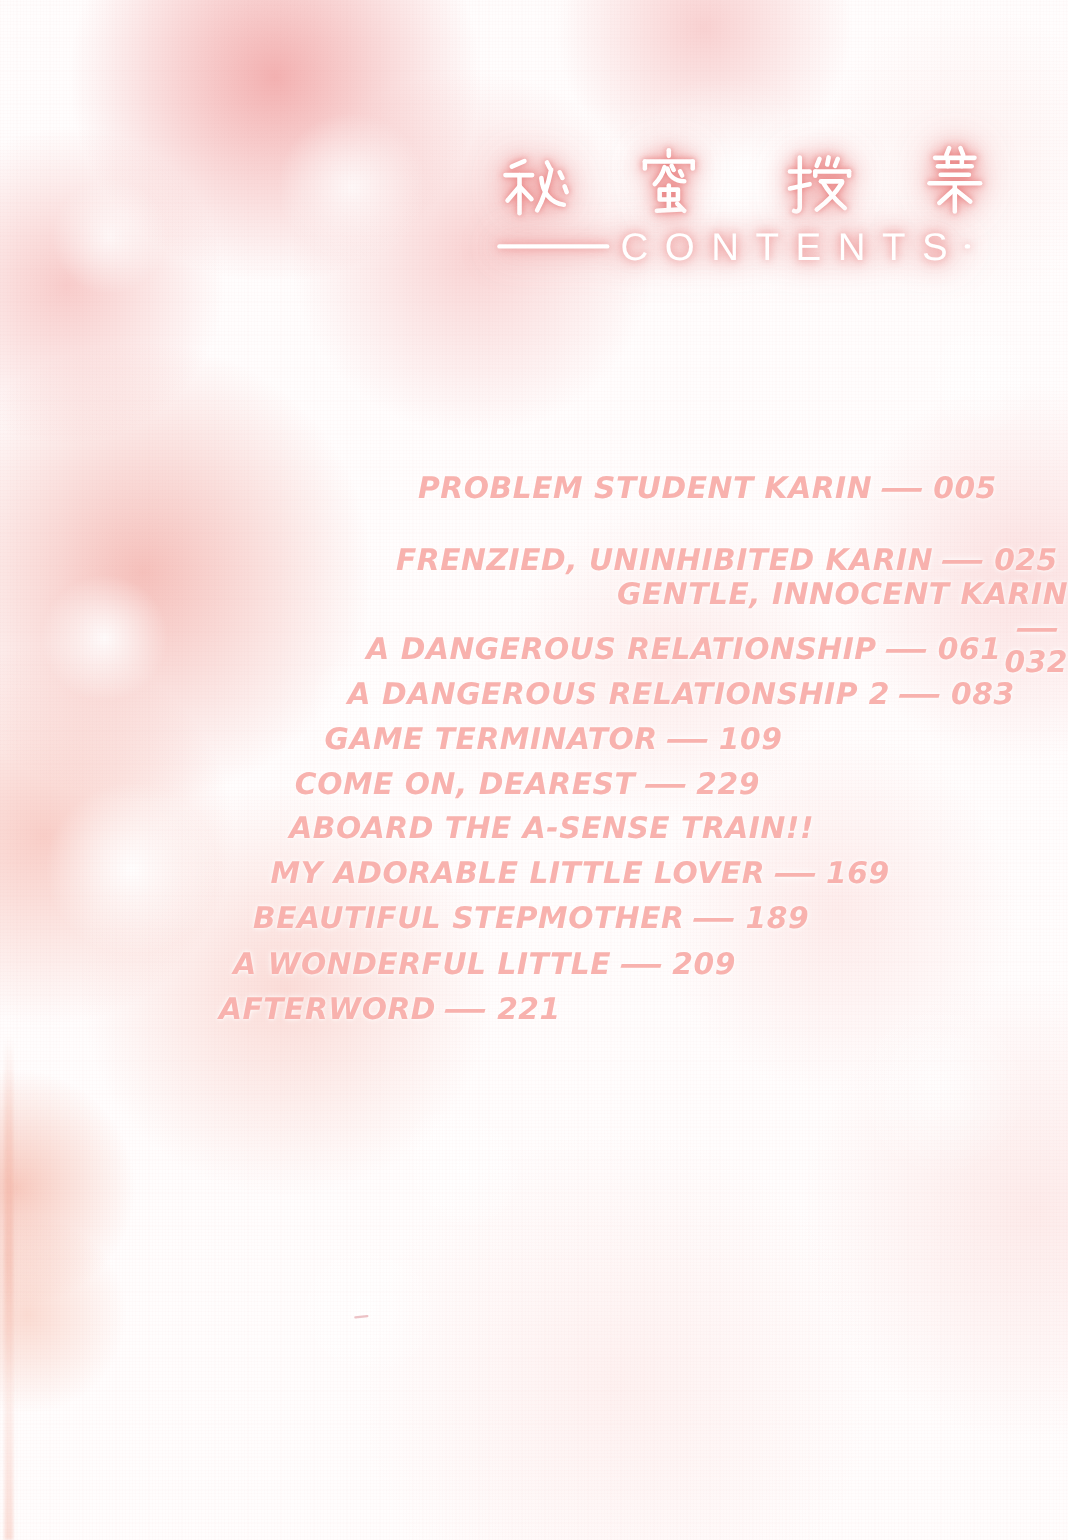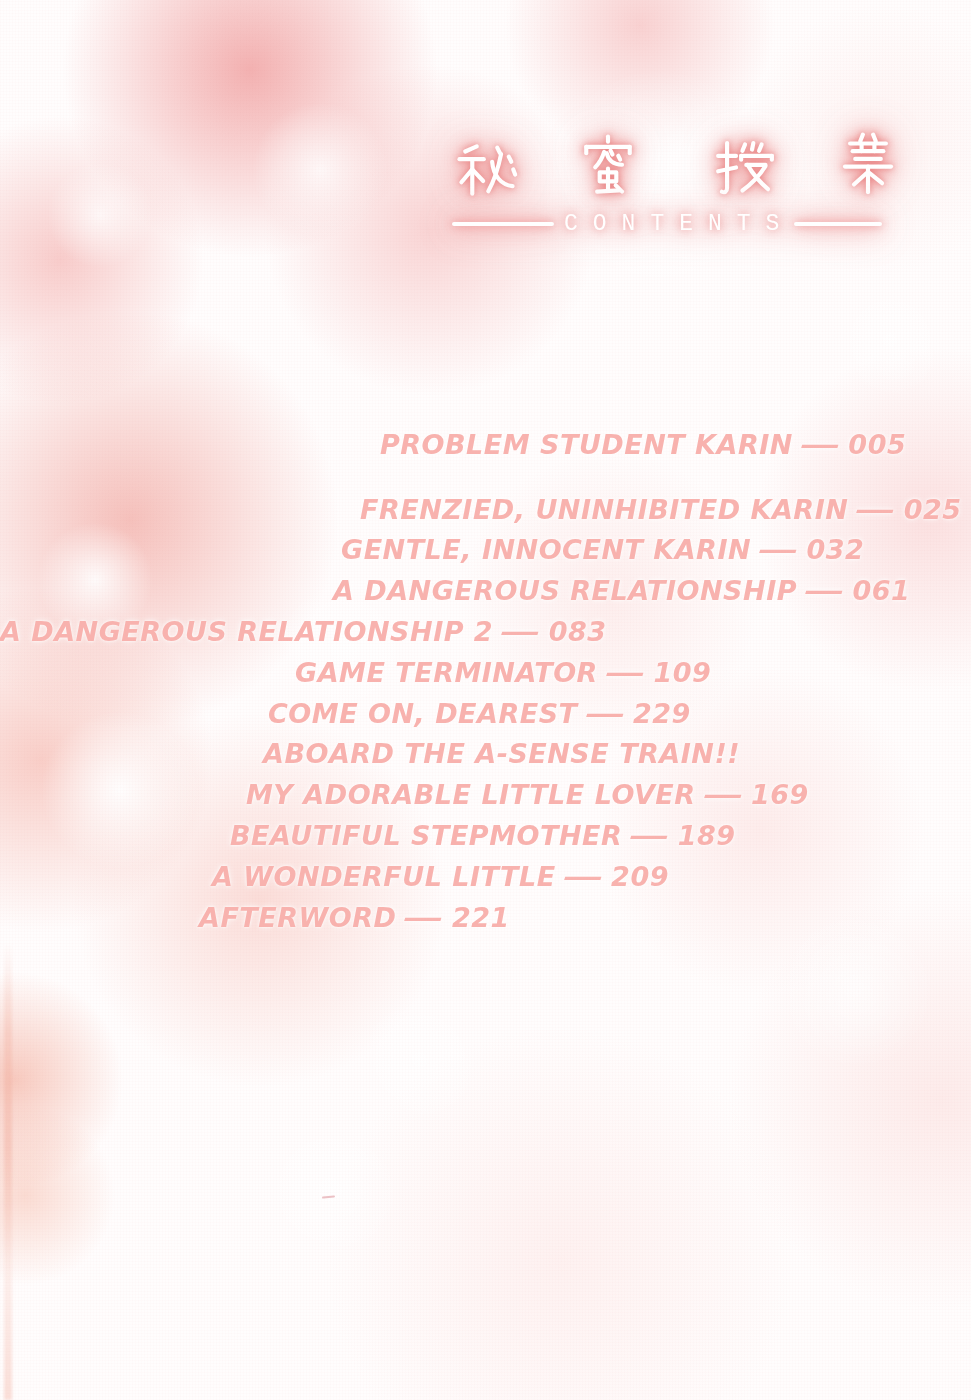--- a/index.html
+++ b/index.html
@@ -58,22 +58,22 @@
 
   .contents-bar{
     position:absolute;left:452px;top:207px;width:430px;height:34px;
     display:flex;align-items:center;
     filter:drop-shadow(0 0 4px #ec9494) drop-shadow(0 0 9px #f0a6a6) drop-shadow(0 0 16px rgba(242,178,178,.9));
   }
   .bar-line{height:3.5px;background:var(--white,#fff);border-radius:2px;}
   .bar-line.left{width:102px;}
   .bar-line.right{flex:1;}
   .contents-word{
-    font-family:Liberation Mono, monospace;
-    font-size:23px;font-weight:400;color:var(--white,#fff);
+    font-family:Liberation Sans, sans-serif;
+    font-size:35px;font-weight:400;color:var(--white,#fff);
     letter-spacing:15px;padding-left:10px;line-height:1;
   }
 
   
   .toc{position:absolute;left:0;top:419px;width:971px;}
   .toc-row{
     height:40.8px;display:flex;align-items:flex-end;
     font-family:"DejaVu Sans","Liberation Sans",sans-serif;
     font-style:italic;font-weight:700;font-size:27px;
     color:var(--ink,#f8b2ae);letter-spacing:.5px;
@@ -175,31 +175,31 @@
     <div class="toc-row" style="margin-left:380px;">
       <span>PROBLEM STUDENT KARIN</span>
       <span class="toc-dash">—</span>
       <span>005</span>
     </div>
     <div class="toc-row" style="margin-left:360px;margin-top:24px;">
       <span>FRENZIED, UNINHIBITED KARIN</span>
       <span class="toc-dash">—</span>
       <span>025</span>
     </div>
-    <div class="toc-row" style="margin-left:341px;">
+    <div class="toc-row" style="margin-left:341px;flex-direction:column;">
       <span>GENTLE, INNOCENT KARIN</span>
       <span class="toc-dash">—</span>
       <span>032</span>
     </div>
     <div class="toc-row" style="margin-left:333px;">
       <span>A DANGEROUS RELATIONSHIP</span>
       <span class="toc-dash">—</span>
       <span>061</span>
     </div>
-    <div class="toc-row" style="">
+    <div class="toc-row" style="margin-left:316px;">
       <span>A DANGEROUS RELATIONSHIP 2</span>
       <span class="toc-dash">—</span>
       <span>083</span>
     </div>
     <div class="toc-row" style="margin-left:295px;">
       <span>GAME TERMINATOR</span>
       <span class="toc-dash">—</span>
       <span>109</span>
     </div>
     <div class="toc-row" style="margin-left:268px;">

